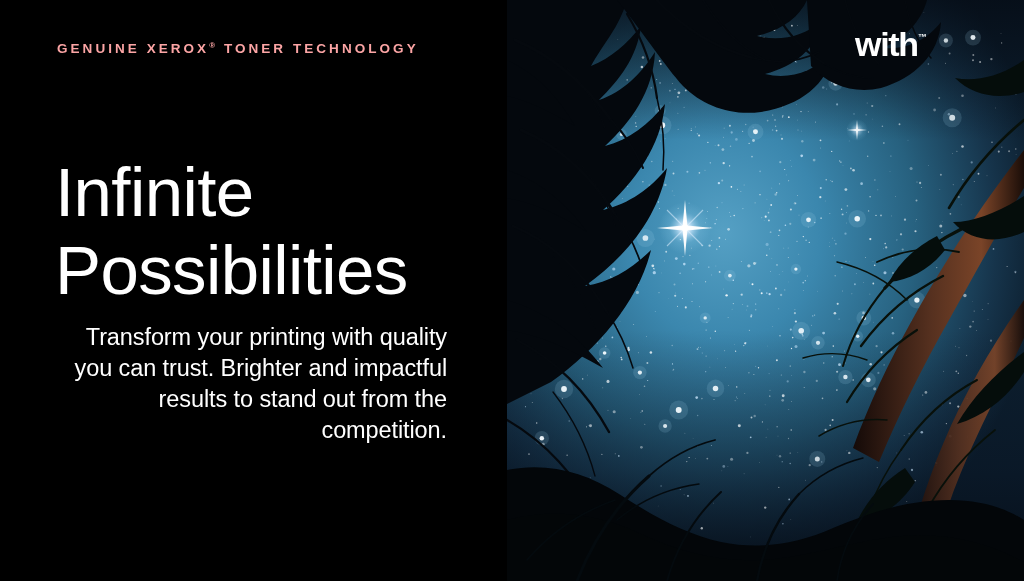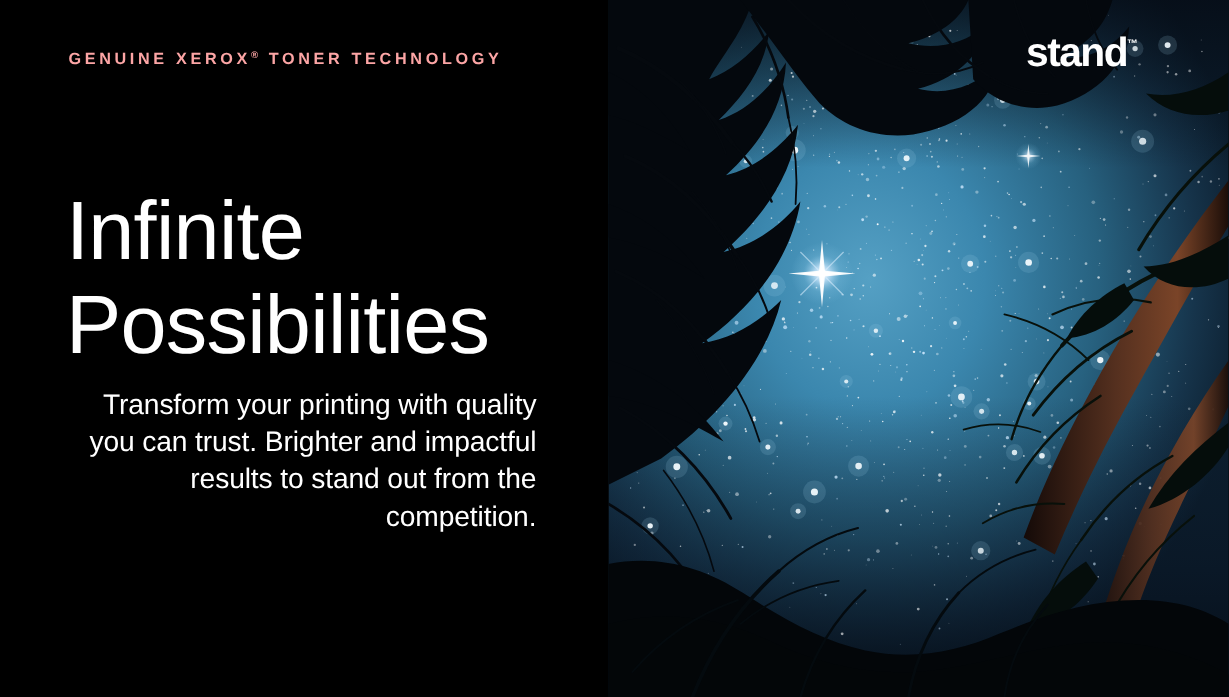--- a/index.html
+++ b/index.html
@@ -1320,15 +1320,15 @@
 
   <div class="text-panel">
 
     <div class="eyebrow"><span>GENUINE XEROX</span><span class="reg">®</span> <span>TONER TECHNOLOGY</span></div>
 
     <h1 class="headline"><span>Infinite</span><br><span>Possibilities</span></h1>
 
     <p class="body-copy">Transform your printing with quality you can trust. Brighter and impactful results to stand out from the competition.</p>
   </div>
 
-  <div class="logo"><span>stand</span><span class="tm">™</span></div>
+  <div class="logo"><span>with</span><span class="tm">™</span></div>
 
 </div>
 
 </body></html>

